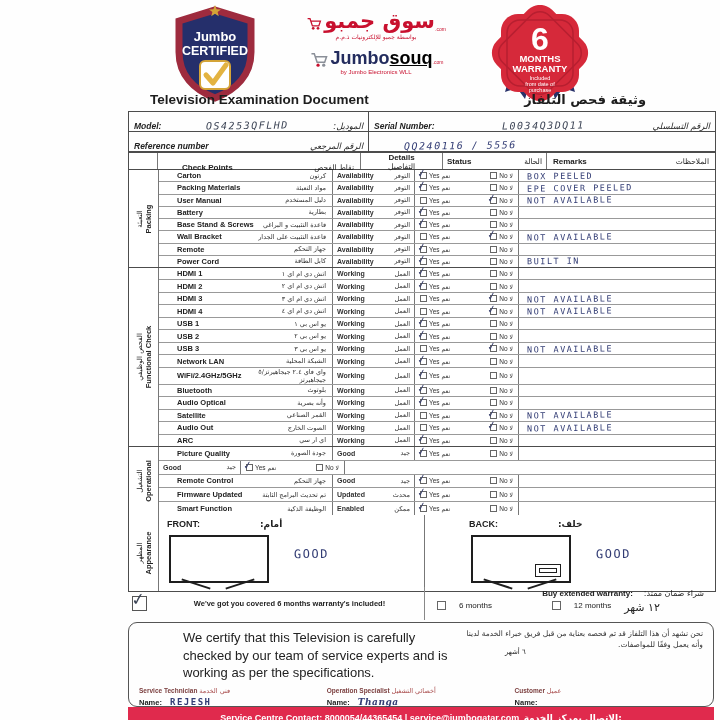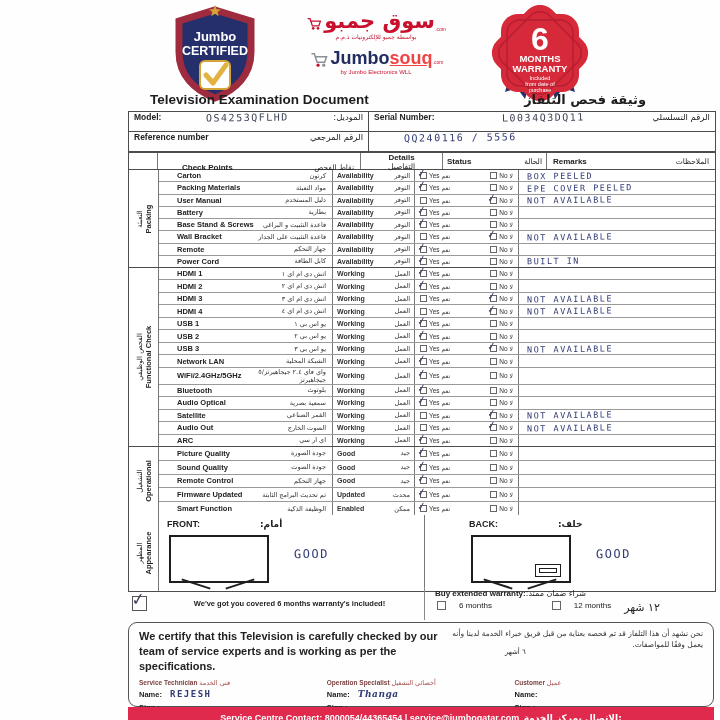--- a/index.html
+++ b/index.html
@@ -8,34 +8,34 @@
   .ar{font-family:"DejaVu Sans",sans-serif;direction:rtl;}
   
   .badge-shield{position:absolute;left:162px;top:4px;width:106px;height:100px;}
   .logo-mid{position:absolute;left:287px;top:10px;width:178px;text-align:center;}
   .souq-top{position:relative;}
   .souq-top .artxt{font-size:21px;font-weight:bold;color:#c8102e;line-height:22px;}
   .souq-top .com{font-size:5px;color:#c8102e;vertical-align:bottom;}
   .souq-tag{font-size:6px;color:#c8102e;margin-top:1px;}
   .jsq{margin-top:8px;position:relative;}
   .jsq .p1{font-size:18px;font-weight:bold;color:#232c5e;}
-  .jsq .p2{font-size:18px;font-weight:bold;color:#ef4444;text-decoration:underline;}
+  .jsq .p2{font-size:18px;font-weight:bold;color:#000000;text-decoration:underline;}
   .jsq .com{font-size:5px;color:#c8102e;}
   .jsq-tag{font-size:6px;color:#c8102e;margin-top:0px;}
   .carticon{display:inline-block;vertical-align:middle;margin-right:2px;}
   .badge-warranty{position:absolute;left:487px;top:5px;width:106px;height:98px;}
   .title-row{position:absolute;left:150px;top:92px;width:496px;display:flex;
              justify-content:space-between;align-items:baseline;}
   .title-en{font-size:13.5px;font-weight:bold;color:#1d1d1d;}
   .title-ar{font-size:13px;font-weight:bold;color:#1d1d1d;}
   
   .info{position:absolute;left:128px;top:111px;width:586px;border:1.5px solid #4c4c4c;}
   .info-row{display:flex;height:19px;border-bottom:1px solid #4c4c4c;}
   .info-row:last-child{border-bottom:none;}
-  .info-cell{display:flex;align-items:flex-start;font-size:8.5px;position:relative;}
+  .info-cell{display:flex;align-items:flex-end;font-size:8.5px;position:relative;font-style:italic;}
   .ic-l{width:229px;border-right:1px solid #4c4c4c;padding:0 5px;justify-content:space-between;}
   .ic-r{flex:1;padding:0 5px;justify-content:space-between;}
   .lab-en{font-weight:bold;color:#222;}
   .lab-ar{font-size:8.5px;color:#222;}
   .hw{font-family:"DejaVu Sans Mono",monospace;color:#323c74;letter-spacing:1.5px;
       transform:rotate(-0.8deg);white-space:nowrap;}
   .hw-dark{color:#3c4455;}
   .info .hw{font-size:10px;}
   
   .maintab{position:absolute;left:128px;top:152px;width:586px;border:1.5px solid #4c4c4c;
@@ -93,29 +93,29 @@
   
   .wstrip{position:absolute;left:128px;top:587px;width:586px;height:33px;display:flex;}
   .w-left{width:297px;border-right:1px solid #888;display:flex;align-items:center;gap:8px;padding-left:4px;box-sizing:border-box;}
   .bigcb{position:relative;width:13px;height:13px;border:1.3px solid #555;flex:none;}
   .bigtick{position:absolute;left:-2px;top:-8px;font-size:17px;font-weight:bold;color:#3c4455;
            transform:rotate(-8deg);font-family:"DejaVu Sans",sans-serif;}
   .w-incl{text-align:center;flex:1;}
   .w-incl .l1{font-size:7px;color:#222;font-family:"DejaVu Sans",sans-serif;}
   .w-incl .l2{font-size:7.5px;font-weight:bold;color:#222;}
   .w-right{flex:1;padding:2px 10px;box-sizing:border-box;}
-  .w-buy{display:flex;justify-content:flex-start;font-size:8px;font-weight:bold;color:#222;}
+  .w-buy{display:flex;justify-content:flex-end;font-size:8px;font-weight:bold;color:#222;gap:11px;}
   .w-opts{display:flex;gap:26px;margin-top:3px;margin-left:2px;}
   .opt{display:flex;align-items:flex-start;gap:13px;font-size:8px;color:#222;}
   .opt .cb{width:9px;height:9px;}
   
   .cert{position:absolute;left:128px;top:622px;width:586px;height:85px;border:1.5px solid #555;
         border-radius:9px;box-sizing:border-box;padding:6px 10px;}
   .cert-top{display:flex;justify-content:space-between;}
-  .cert-en{width:300px;font-size:11px;font-weight:bold;color:#222;line-height:1.35;}
+  .cert-en{width:300px;font-size:13px;font-weight:normal;color:#222;line-height:1.35;margin-left:44px;}
   .cert-ar{width:255px;font-size:7.5px;color:#333;line-height:1.4;text-align:right;}
   .sigrow{display:flex;margin-top:5px;}
   .sigcol{width:33.3%;position:relative;}
   .sig-title{font-size:6.5px;font-weight:bold;color:#7c4040;}
   .sig-title .arl{color:#a84b4b;font-family:"DejaVu Sans",sans-serif;font-weight:normal;}
   .sigline{font-size:7.5px;color:#222;margin-top:2.5px;font-weight:bold;}
   .sigline .hw{font-size:9px;margin-left:6px;}
   .hw-script{font-family:"DejaVu Serif",serif;font-style:italic;letter-spacing:0.5px;color:#323c74;}
   
   .footer{position:absolute;left:128px;top:707px;width:586px;height:13px;background:#e02a4d;
@@ -707,21 +707,21 @@
                   <span class="gar ar">لا</span>
                 </span>
               </div>
               <div class="cell c-rem">
                 <span class="hw"></span>
               </div>
             </div>
             <div class="row">
               <div class="cell c-check">
                 <span class="en">Audio Optical</span>
-                <span class="arl">سمعية بصرية</span>
+                <span class="arl">وأنه بصرية</span>
               </div>
               <div class="cell c-det">
                 <span class="en">Working</span>
                 <span class="arl">العمل</span>
               </div>
               <div class="cell c-stat">
                 <span class="grp">
                   <span class="cb"></span>
                   <span class="glab">Yes</span>
                   <span class="gar ar">نعم</span>
@@ -845,24 +845,20 @@
                   <span class="cb"></span>
                   <span class="glab">No</span>
                   <span class="gar ar">لا</span>
                 </span>
               </div>
               <div class="cell c-rem">
                 <span class="hw"></span>
               </div>
             </div>
             <div class="row">
-              <div class="cell c-check">
-                <span class="en">Sound Quality</span>
-                <span class="arl">جودة الصوت</span>
-              </div>
               <div class="cell c-det">
                 <span class="en">Good</span>
                 <span class="arl">جيد</span>
               </div>
               <div class="cell c-stat">
                 <span class="grp">
                   <span class="cb"></span>
                   <span class="glab">Yes</span>
                   <span class="gar ar">نعم</span>
                   <span class="tick">✓</span>

